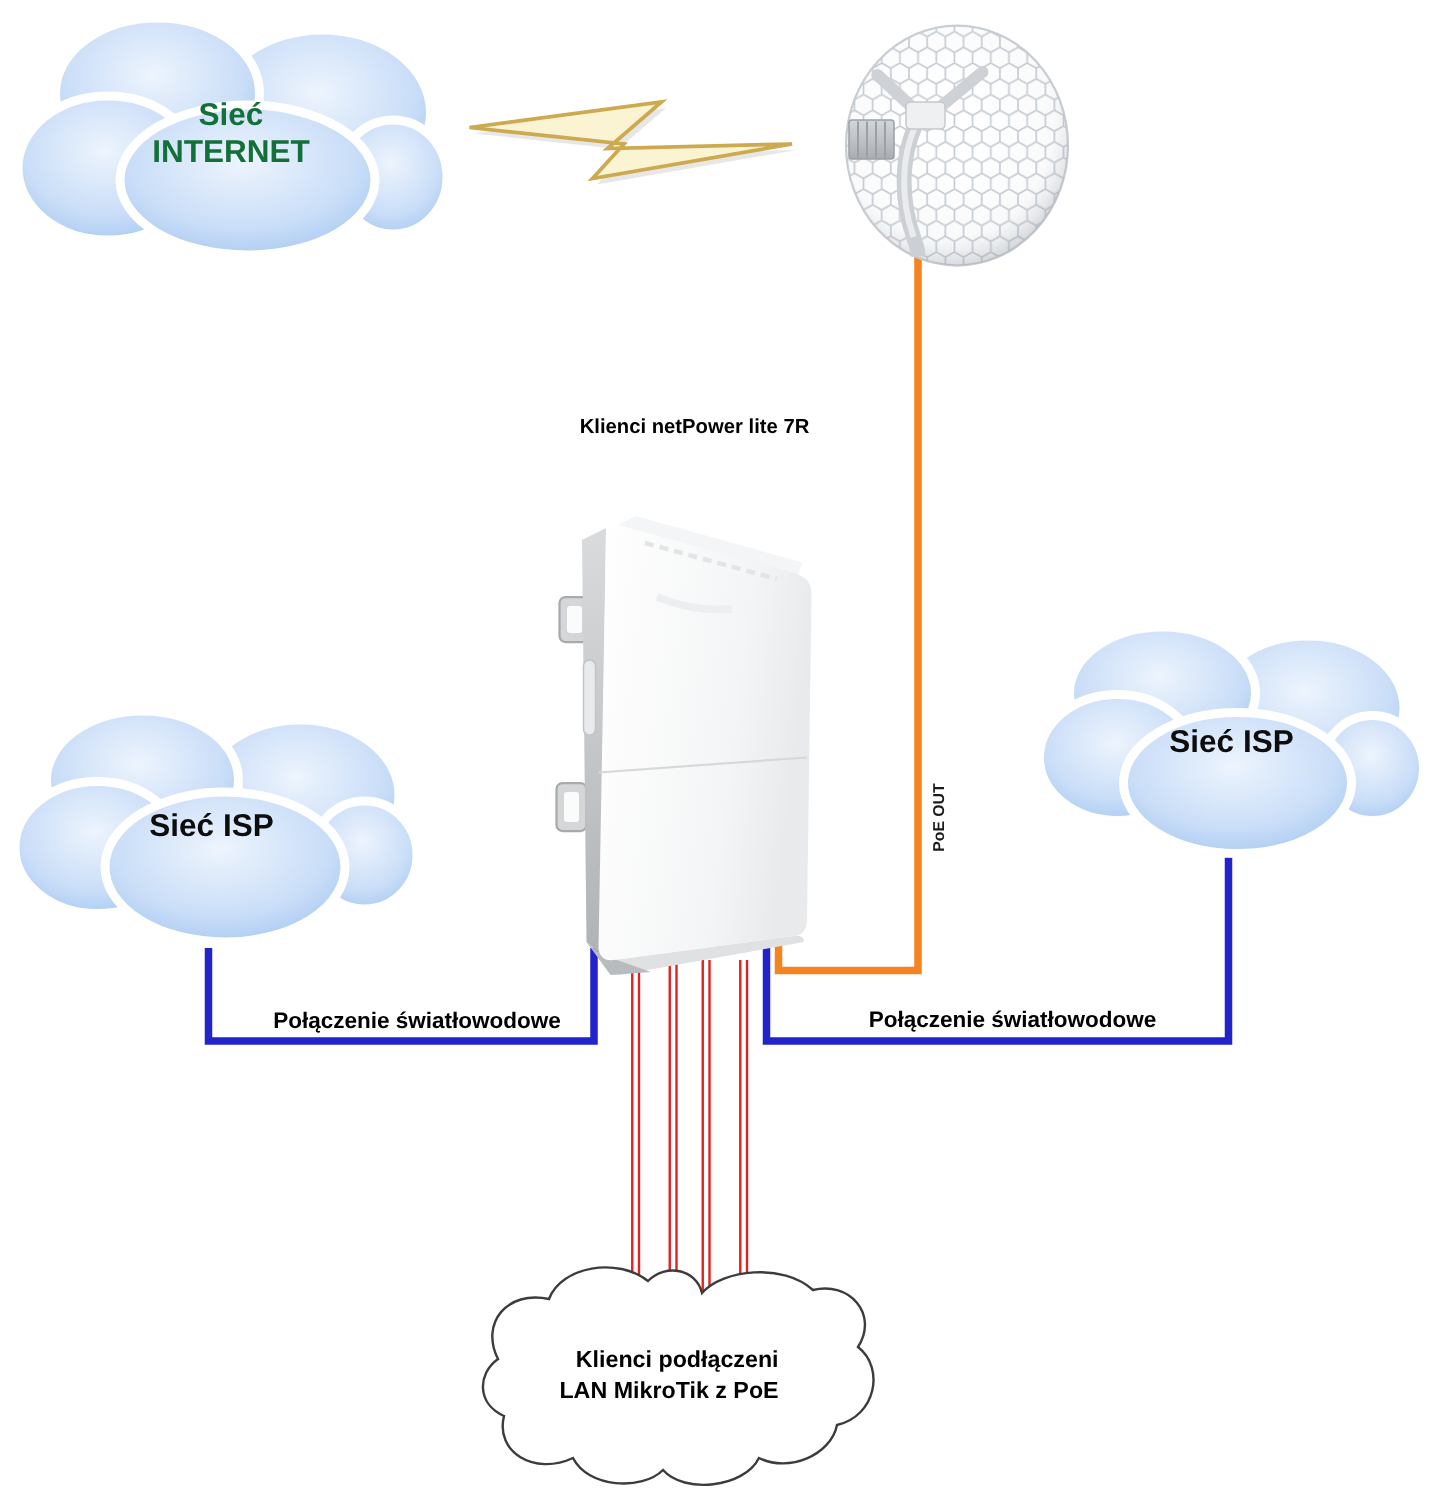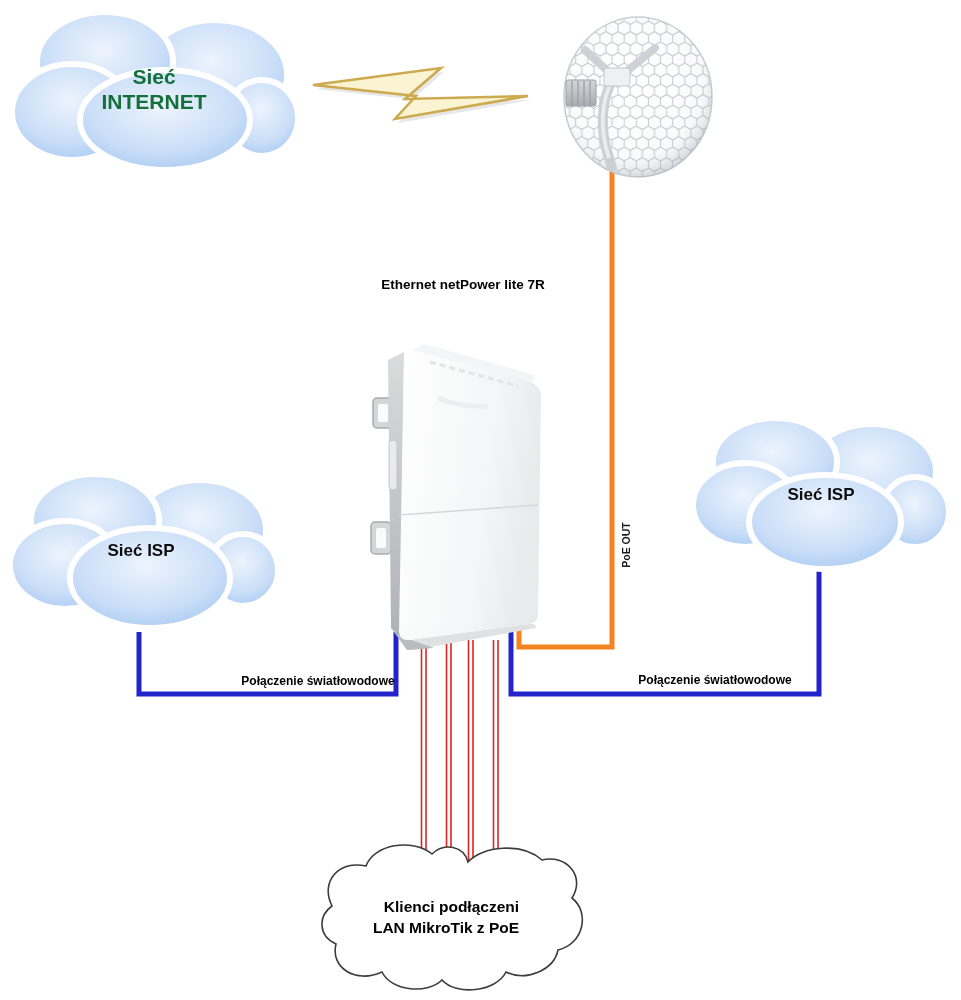--- a/index.html
+++ b/index.html
@@ -2,23 +2,23 @@
 <html><head>
 <meta charset="utf-8">
 <style>
   html,body{margin:0;padding:0;background:#ffffff;}
   #canvas{position:relative;width:961px;height:1000px;background:#ffffff;overflow:hidden;
           font-family:"Liberation Sans",sans-serif;}
   #gfx{position:absolute;left:0;top:0;}
   .lbl{position:absolute;font-weight:bold;color:#111;white-space:nowrap;
        transform:translate(-50%,-50%);text-align:center;}
   .lbl-internet{color:#14703a;font-size:21px;line-height:25px;}
-  .lbl-isp{font-size:17px;color:#0d0d0d;}
+  .lbl-isp{font-size:21px;color:#0d0d0d;}
   .lbl-device{font-size:13.5px;color:#000;}
-  .lbl-fiber{font-size:12px;color:#000;margin-left:40px;}
+  .lbl-fiber{font-size:15px;color:#000;}
   .lbl-poe{font-size:10.5px;color:#1a1a1a;transform:translate(-50%,-50%) rotate(-90deg);}
   .lbl-clients{font-size:15.5px;line-height:21px;color:#000;}
 </style>
 </head>
 <body>
 
 <div id="canvas">
 
 <svg id="gfx" width="961" height="1000" viewBox="0 0 961 1000">
   <defs>
@@ -150,21 +150,21 @@
 
 <div class="lbl lbl-internet" style="left:154px;top:89px;">
   <div>Sieć</div>
   <div>INTERNET</div>
 </div>
 
 <div class="lbl lbl-isp" style="left:141px;top:551px;">Sieć ISP</div>
 
 <div class="lbl lbl-isp" style="left:821px;top:495px;">Sieć ISP</div>
 
-<div class="lbl lbl-device" style="left:463px;top:284px;">Ethernet netPower lite 7R</div>
+<div class="lbl lbl-device" style="left:463px;top:284px;">Klienci netPower lite 7R</div>
 
 <div class="lbl lbl-fiber" style="left:278px;top:681px;">Połączenie światłowodowe</div>
 
 <div class="lbl lbl-fiber" style="left:675px;top:680px;">Połączenie światłowodowe</div>
 
 <div class="lbl lbl-poe" style="left:626px;top:545px;">PoE OUT</div>
 
 <div class="lbl lbl-clients" style="left:446px;top:917px;text-align:right;">
   <div>Klienci podłączeni</div>
   <div>LAN MikroTik z PoE</div>

